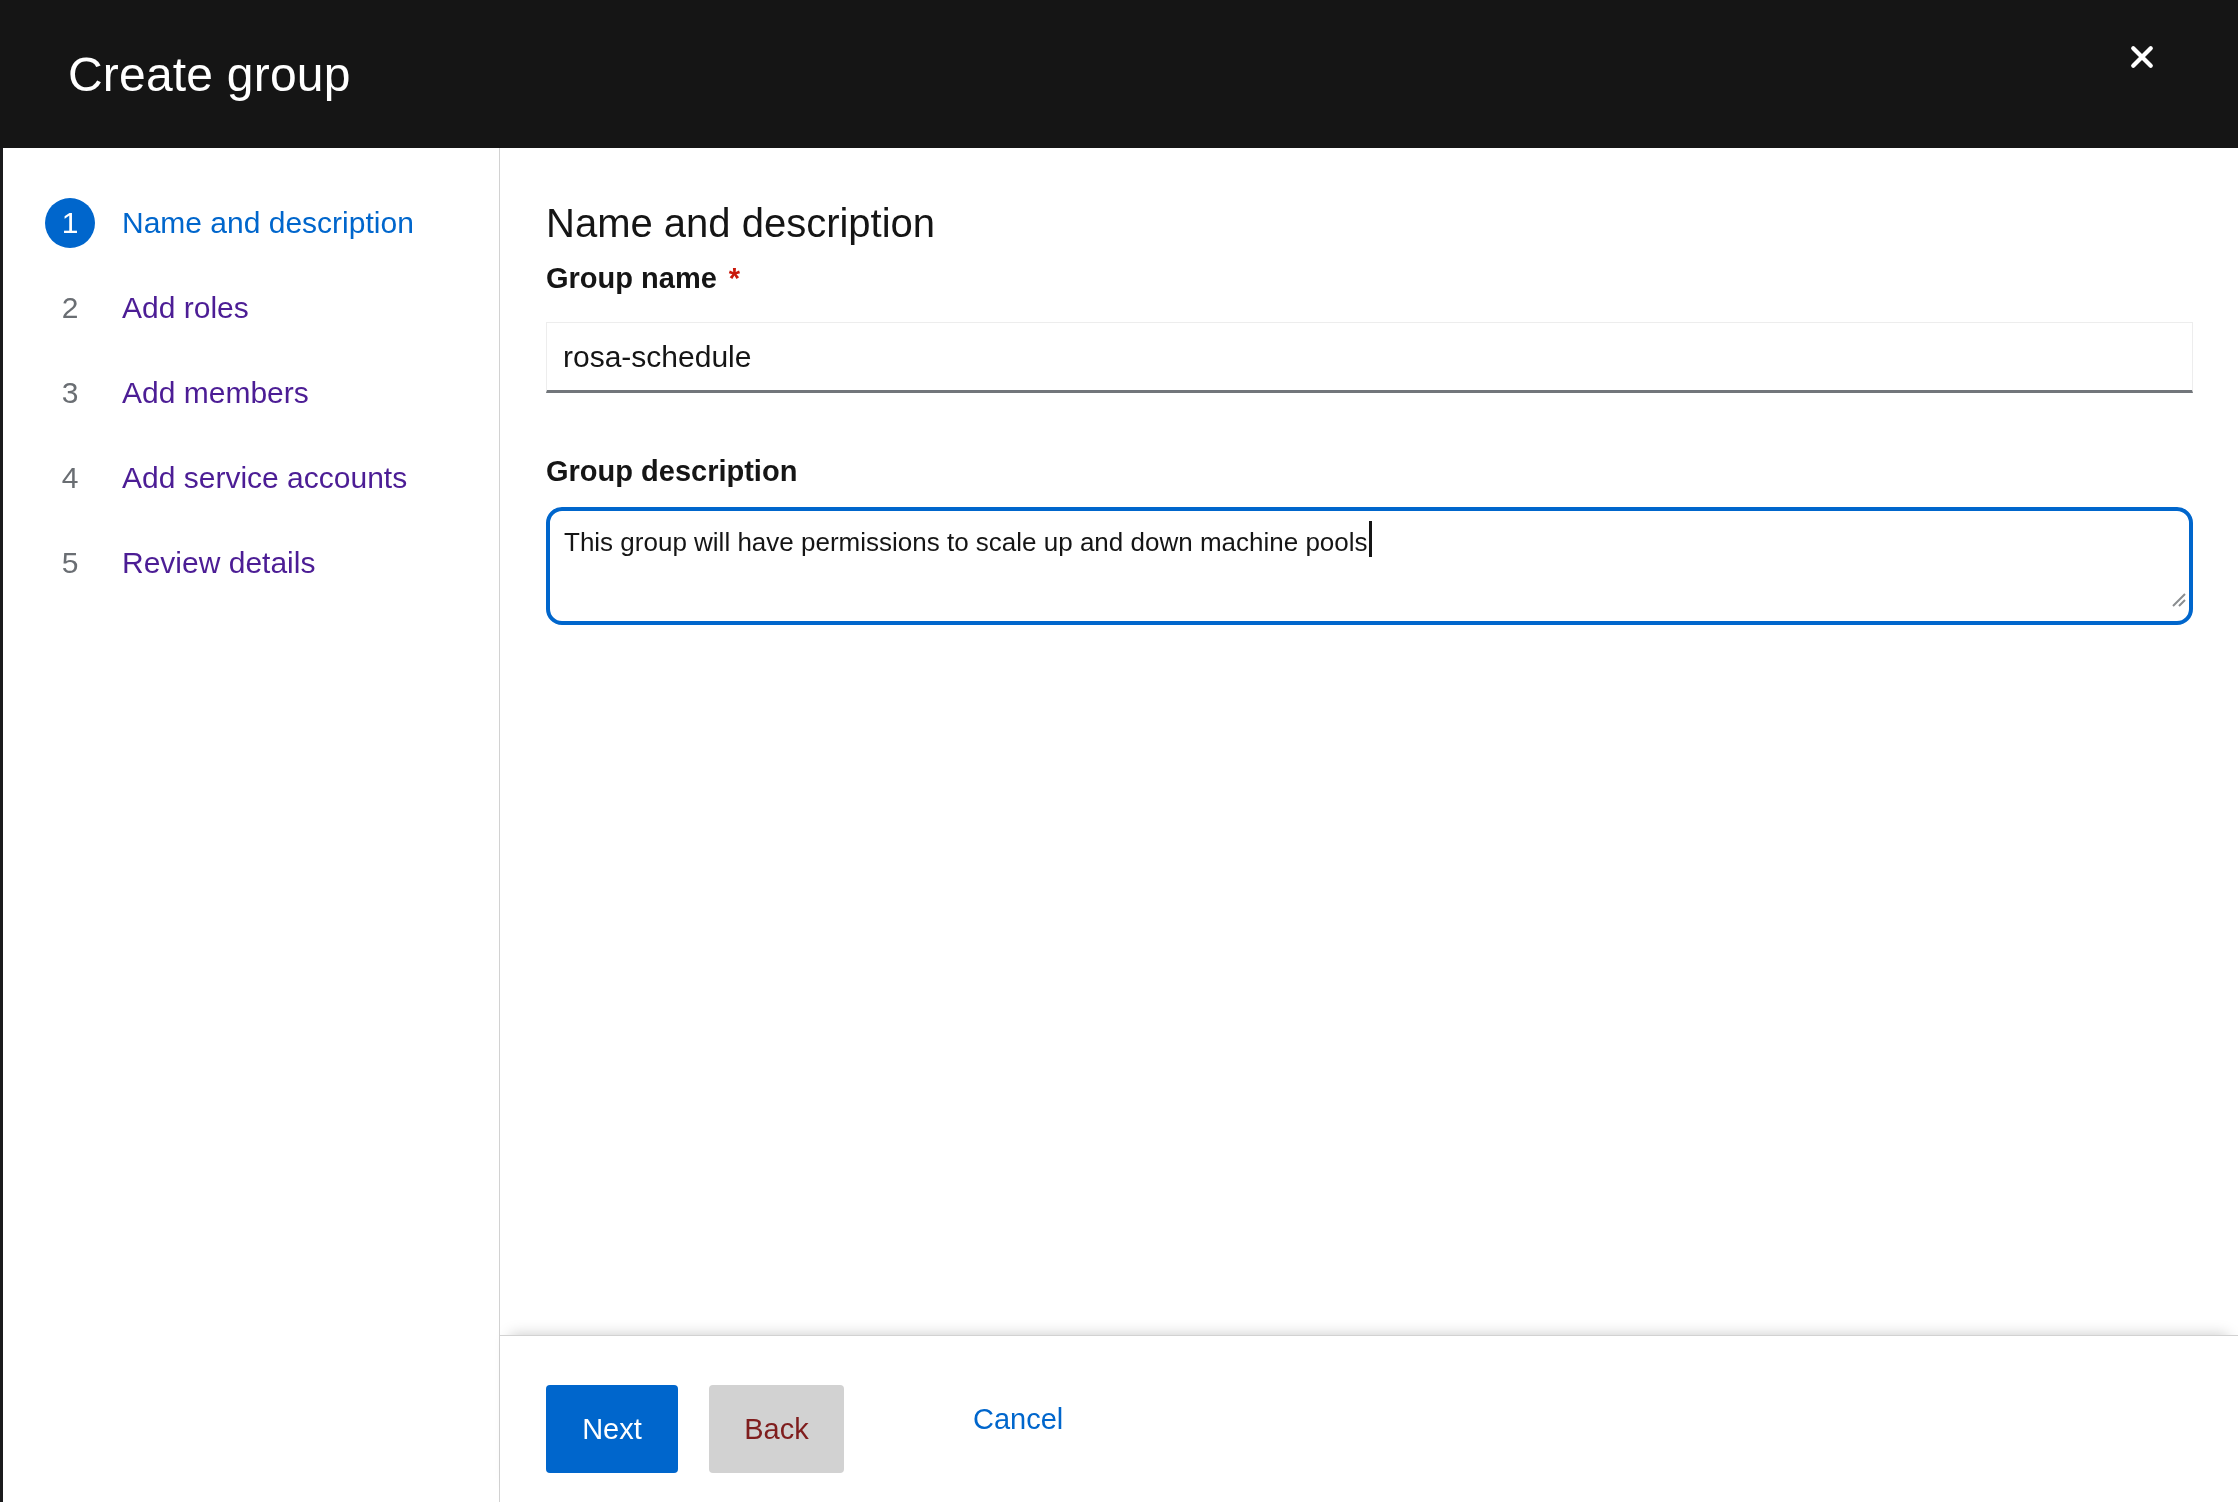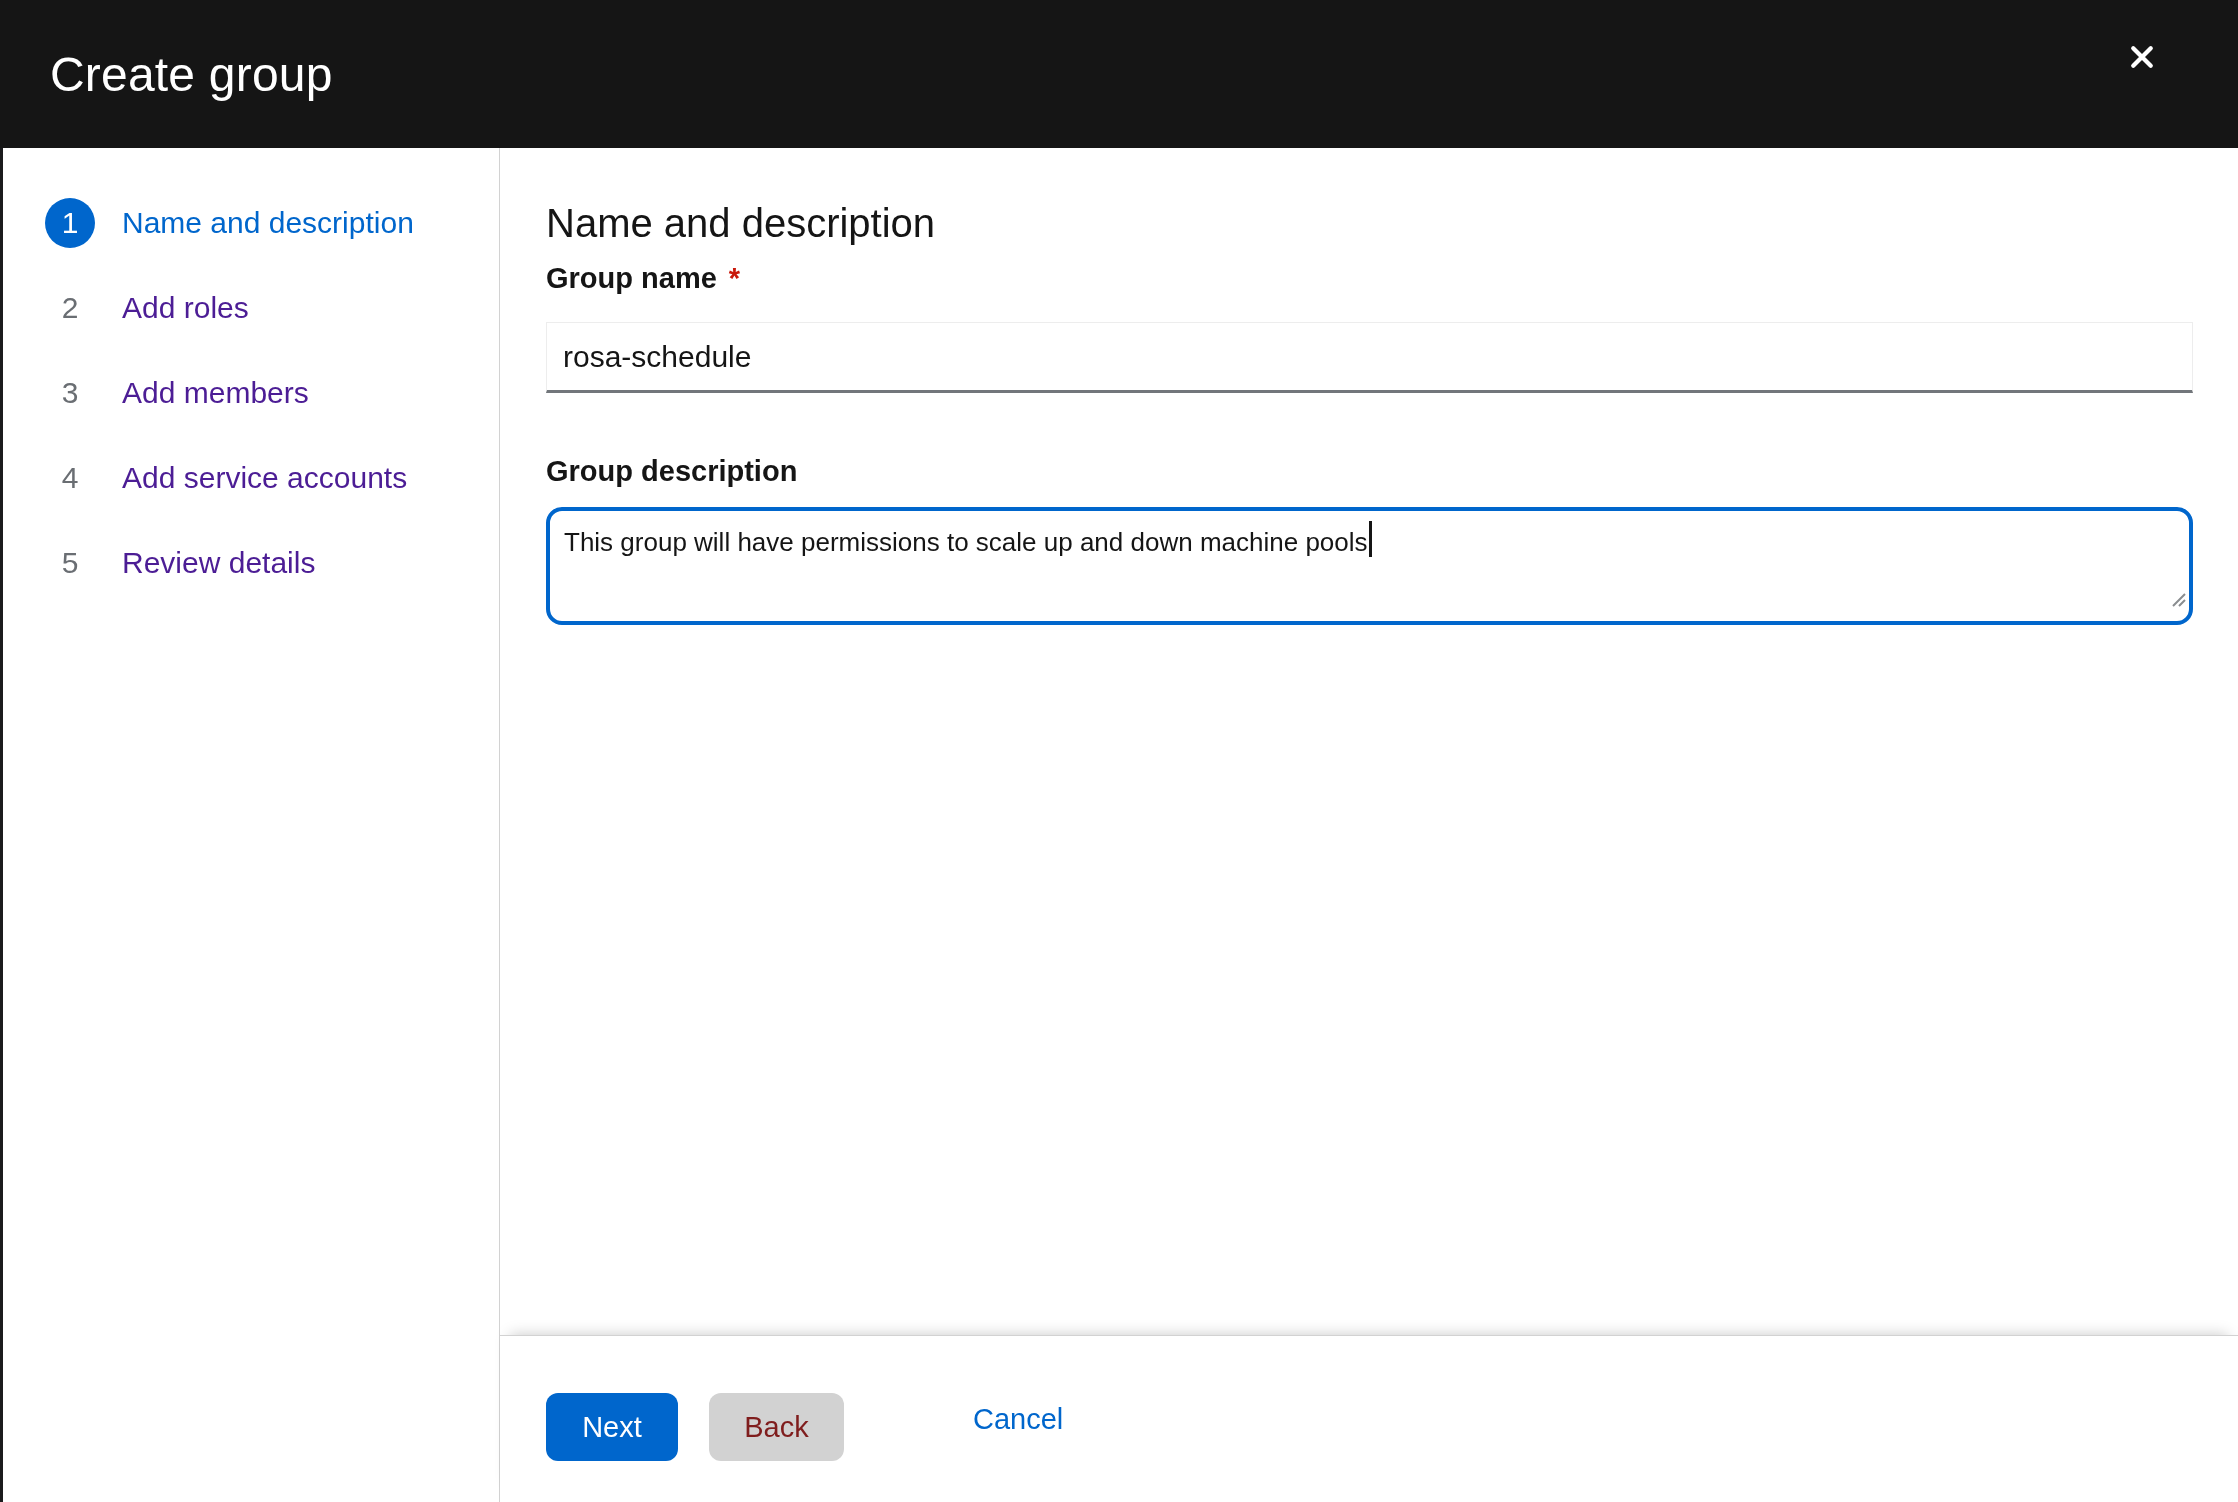--- a/index.html
+++ b/index.html
@@ -22,21 +22,21 @@
     background: #1b1b1d;
   }
 
   
   .modal-header {
     position: relative;
     height: 148px;
     background: #151515;
     display: flex;
     align-items: center;
-    padding-left: 50px;
+    padding-left: 68px;
   }
   .modal-title {
     color: #ffffff;
     font-size: 48px;
     font-weight: 500;
     letter-spacing: 0.2px;
   }
   .close-btn {
     position: absolute;
     top: 27px;
@@ -181,30 +181,29 @@
   .wizard-footer {
     flex: 0 0 167px;
     border-top: 1px solid #d2d2d2;
     box-shadow: 0 -10px 14px -10px rgba(0, 0, 0, 0.22);
     padding: 49px 0 0 46px;
     display: flex;
     align-items: flex-start;
     background: #ffffff;
   }
   .btn {
-    height: 68px;
+    height: 88px;
     border: none;
-    border-radius: 12px;
+    border-radius: 4px;
     font-family: "Liberation Sans", sans-serif;
     font-size: 29px;
     cursor: pointer;
     display: flex;
     align-items: center;
     justify-content: center;
-    margin-top: 8px;
   }
   .btn-primary {
     width: 132px;
     background: #0066cc;
     color: #ffffff;
   }
   .btn-disabled {
     width: 135px;
     margin-left: 31px;
     background: #d2d2d2;

